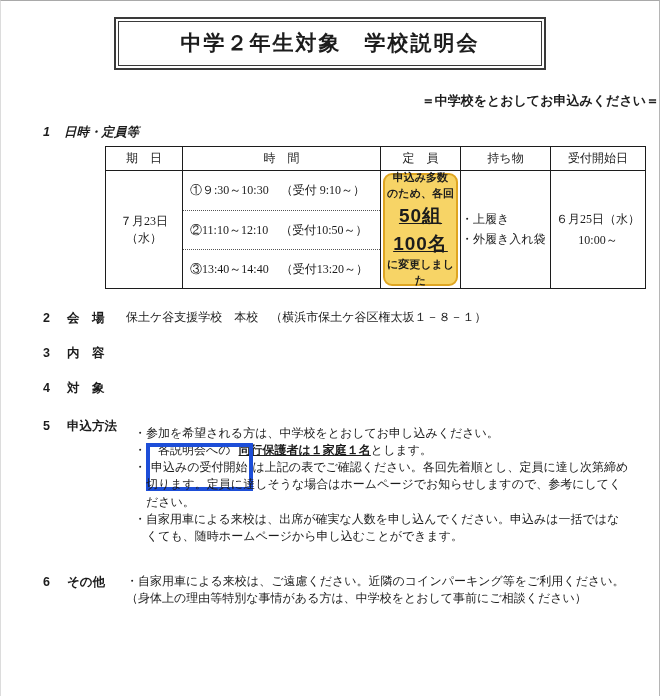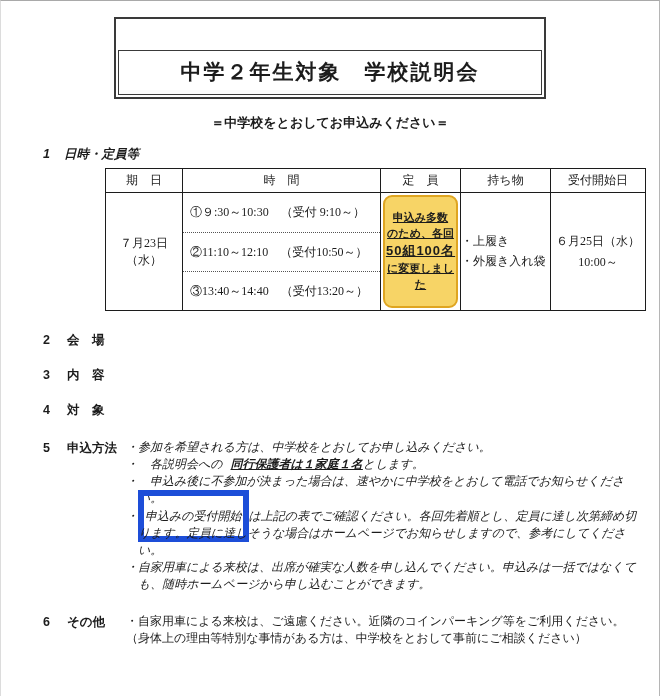--- a/index.html
+++ b/index.html
@@ -22,25 +22,24 @@
   .title-outer {
     width: 424px; margin: 0 auto;
     border: 2px solid #3a3a3a; padding: 2px;
   }
   .title-inner {
     border: 1px solid #3a3a3a;
     text-align: center;
     font-size: 21px; font-weight: bold;
     letter-spacing: 2px;
     padding: 7px 0 8px 0;
-    margin-top: 29px;
   }
   .subtitle {
-    margin-top: 15px;
-    text-align: center;
+    margin-top: 22px;
+    text-align: right;
     font-size: 13px; font-weight: bold;
   }
 
   
   .sec1-head {
     margin: 14px 0 5px 42px;
     font-size: 12.5px; font-weight: bold; font-style: italic;
   }
   .sec1-head .num { margin-right: 14px; }
 
@@ -70,47 +69,46 @@
     margin: 2px; height: 113px;
     box-sizing: border-box;
     background: #F7D466;
     border: 2px solid #DFA521;
     border-radius: 9px;
     display: flex; flex-direction: column;
     align-items: center; justify-content: center;
     font-size: 11px; font-weight: bold;
     line-height: 1.45;
     text-align: center;
-    text-decoration: underline;
-  }
-  .cap-hl { font-size: 13px; text-decoration: underline; letter-spacing: 1px; }
+  }
+  .cap-hl { font-size: 19px; text-decoration: underline; letter-spacing: 1px; }
   td.c-items { padding-left: 7px; font-size: 12px; line-height: 1.6; }
   td.c-start { text-align: center; line-height: 1.7; }
 
   
   .sections { padding-left: 42px; }
   .sec-row {
     display: grid;
     grid-template-columns: 24px 59px 1fr;
     font-size: 12px;
     line-height: 1.45;
     margin-right: 22px;
   }
   .sec-row .num, .sec-row .lbl { font-weight: bold; font-size: 12.5px; }
   .mt20 { margin-top: 20px; }
   .mt16 { margin-top: 17px; }
 
   
-  ul.bullets { list-style: none; margin: 0; padding: 0; font-style: italic; }
+  ul.bullets { list-style: none; margin: 8px; padding: 0; }
   ul.bullets li {
     padding-left: 12px; text-indent: -12px;
     line-height: 1.42;
   }
   .em-strong { font-weight: bold; text-decoration: underline; padding-left: 8px; }
-  .boxed { border: 6px solid #1d4ed8; padding: 13px 1px; }
+  .boxed { border: 4px solid #1d4ed8; padding: 13px 1px; }
 </style>
 </head>
 <body>
 
 <div class="page">
 
   <div class="title-outer">
     <div class="title-inner gothic">中学２年生対象　学校説明会</div>
   </div>
 
@@ -162,39 +160,39 @@
           <div>10:00～</div>
         </td>
       </tr>
     </tbody>
   </table>
 
   <div class="sections">
     <div class="sec-row mt20">
       <span class="num gothic">2</span>
       <span class="lbl gothic">会　場</span>
+      <span>保土ケ谷支援学校　本校　（横浜市保土ケ谷区権太坂１－８－１）</span>
     </div>
 
     <div class="sec-row mt16">
       <span class="num gothic">3</span>
       <span class="lbl gothic">内　容</span>
     </div>
 
     <div class="sec-row mt16">
       <span class="num gothic">4</span>
       <span class="lbl gothic">対　象</span>
     </div>
 
     <div class="sec-row mt20">
       <span class="num gothic">5</span>
       <span class="lbl gothic">申込方法</span>
       <ul class="bullets">
         <li><span>・</span><span>参加を希望される方は、中学校をとおしてお申し込みください。</span></li>
         <li><span>・</span><span>　各説明会への</span><span class="em-strong">同行保護者は１家庭１名</span><span>とします。</span></li>
-        <li><span>・</span><span>　申込み後に不参加が決まった場合は、速やかに中学校をとおして電話でお知らせください。</span></li>
         <li><span>・</span><span class="boxed">申込みの受付開始</span><span>は上記の表でご確認ください。各回先着順とし、定員に達し次第締め切ります。定員に達しそうな場合はホームページでお知らせしますので、参考にしてください。</span></li>
         <li><span>・</span><span>自家用車による来校は、出席が確実な人数を申し込んでください。申込みは一括ではなくても、随時ホームページから申し込むことができます。</span></li>
       </ul>
     </div>
 
     <div class="sec-row mt20">
       <span class="num gothic">6</span>
       <span class="lbl gothic">その他</span>
       <span>・自家用車による来校は、ご遠慮ください。近隣のコインパーキング等をご利用ください。（身体上の理由等特別な事情がある方は、中学校をとおして事前にご相談ください）</span>
     </div>

